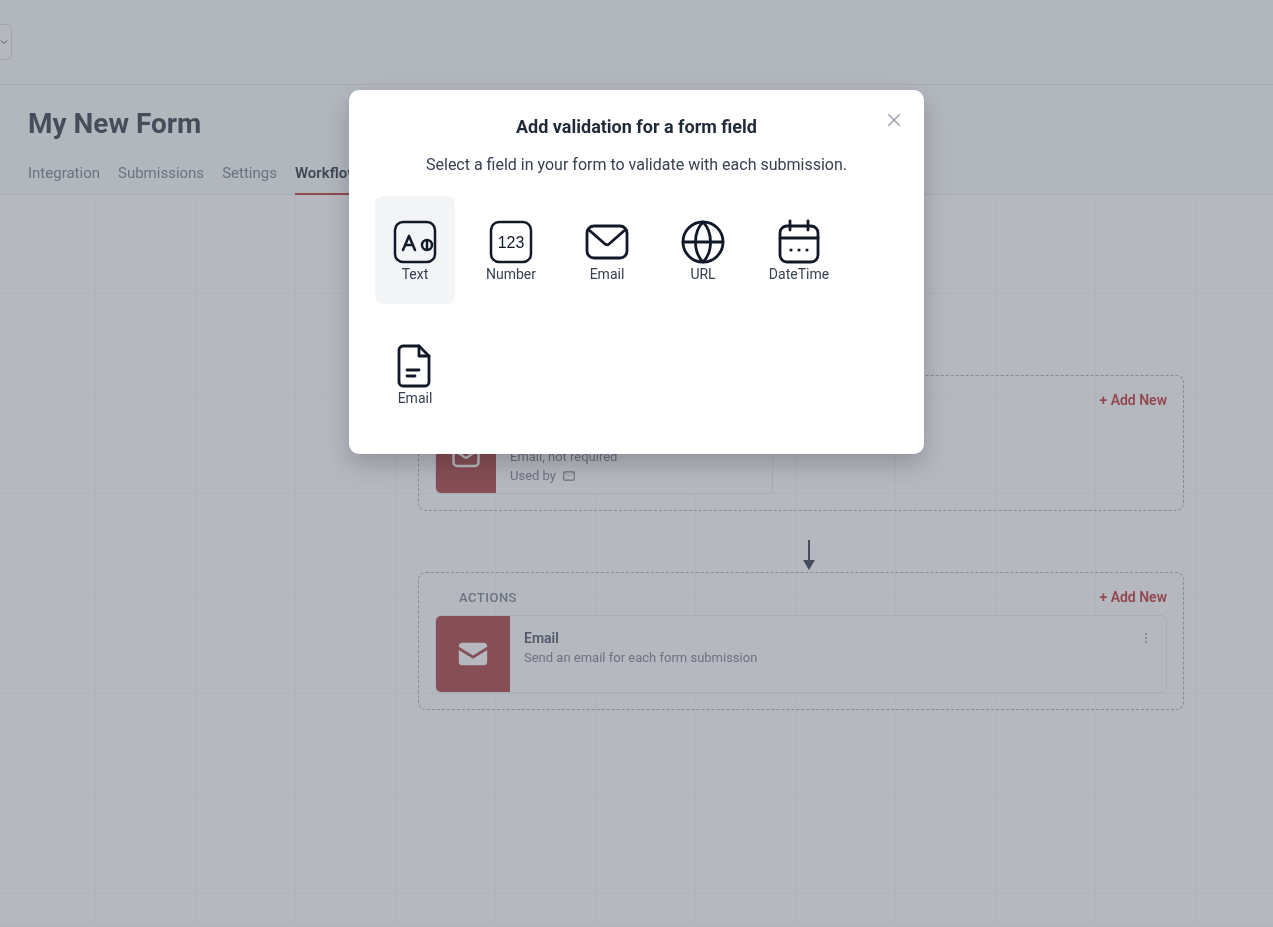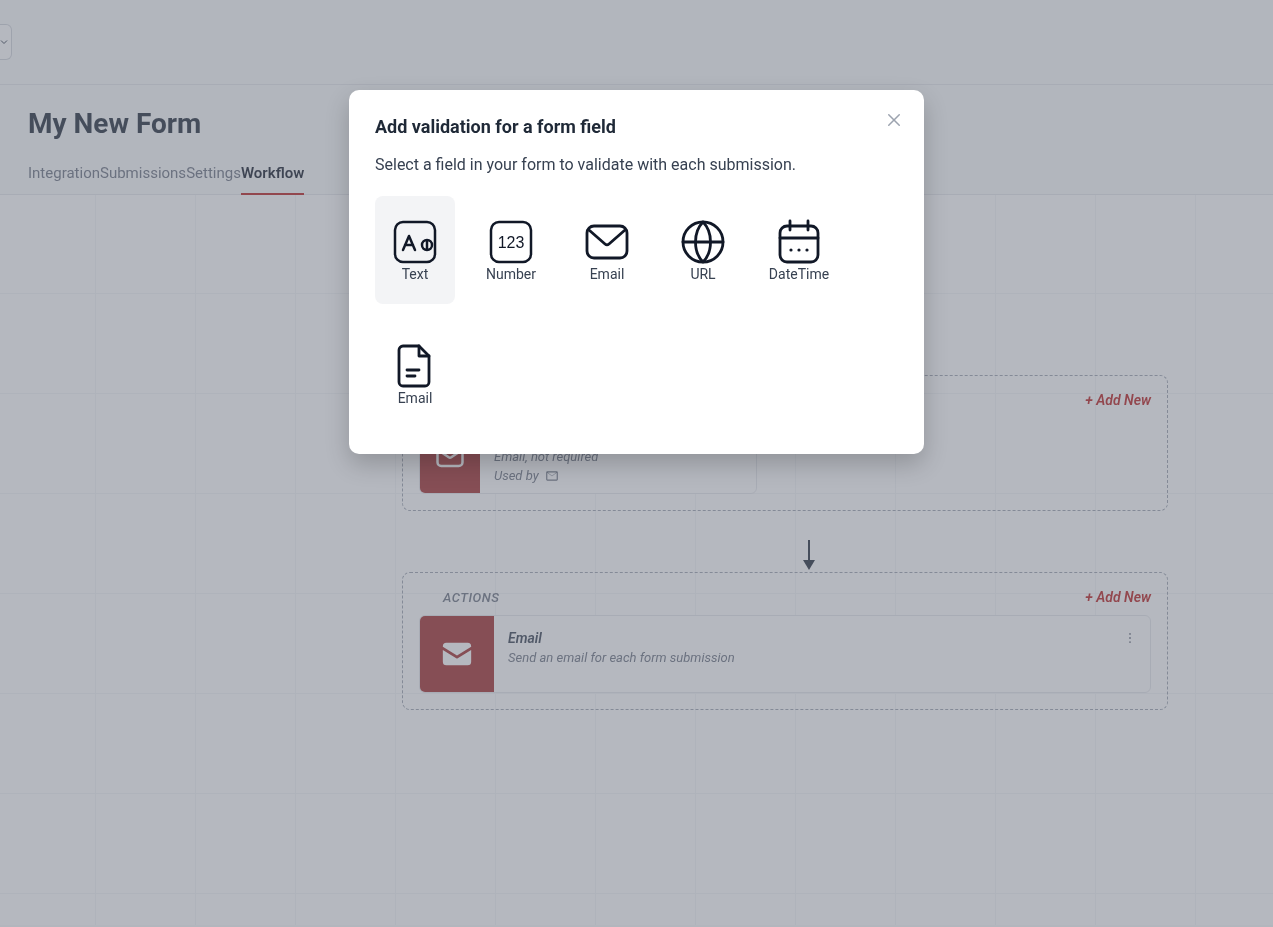--- a/index.html
+++ b/index.html
@@ -42,20 +42,21 @@
     }
     .page-title {
       font-size: 28px;
       font-weight: 700;
       color: #1f2937;
     }
 
     
     .tabs {
       display: flex;
+      gap: 18px;
       padding: 24px 28px 0 28px;
       border-bottom: 1px solid #e5e7eb;
       text-align: center;
     }
     .tab-item {
       font-size: 15px;
       color: #6b7280;
       padding-bottom: 12px;
       cursor: pointer;
       position: relative;
@@ -82,27 +83,26 @@
       background-image:
         linear-gradient(to right, #f3f4f6 1px, transparent 1px),
         linear-gradient(to bottom, #f3f4f6 1px, transparent 1px);
       background-size: 100px 100px;
       background-position: -5px -2px;
     }
 
     
     .section {
       position: absolute;
-      left: 402px;
+      left: 418px;
       width: 766px;
       border: 1px dashed #9ca3af;
       border-radius: 8px;
       padding: 16px;
       background: rgba(255,255,255,0.0);
-      font-style: italic;
     }
     .section-validations {
       top: 180px;
     }
     .section-actions {
       top: 377px;
     }
     .section-header {
       display: flex;
       justify-content: flex-end;
@@ -199,20 +199,21 @@
     }
 
     
     .overlay {
       position: absolute;
       inset: 0;
       background: rgba(107,114,128,0.5);
       display: flex;
       align-items: flex-start;
       justify-content: center;
+      text-align: center;
     }
     .modal {
       background: #fff;
       border-radius: 10px;
       width: 575px;
       margin-top: 90px;
       padding: 26px;
       box-shadow: 0 10px 25px rgba(0,0,0,0.2);
       position: relative;
     }

